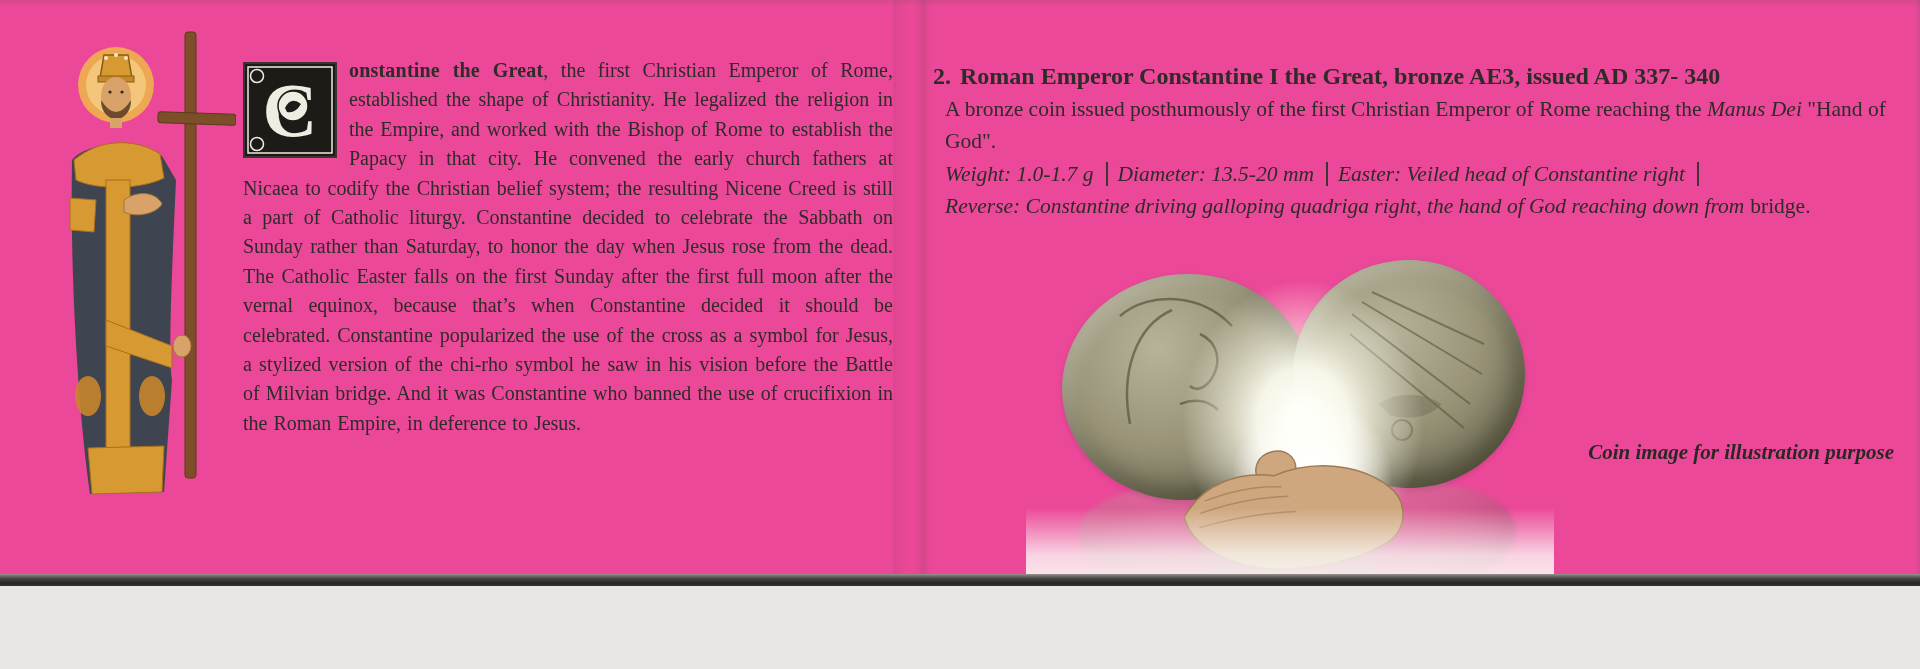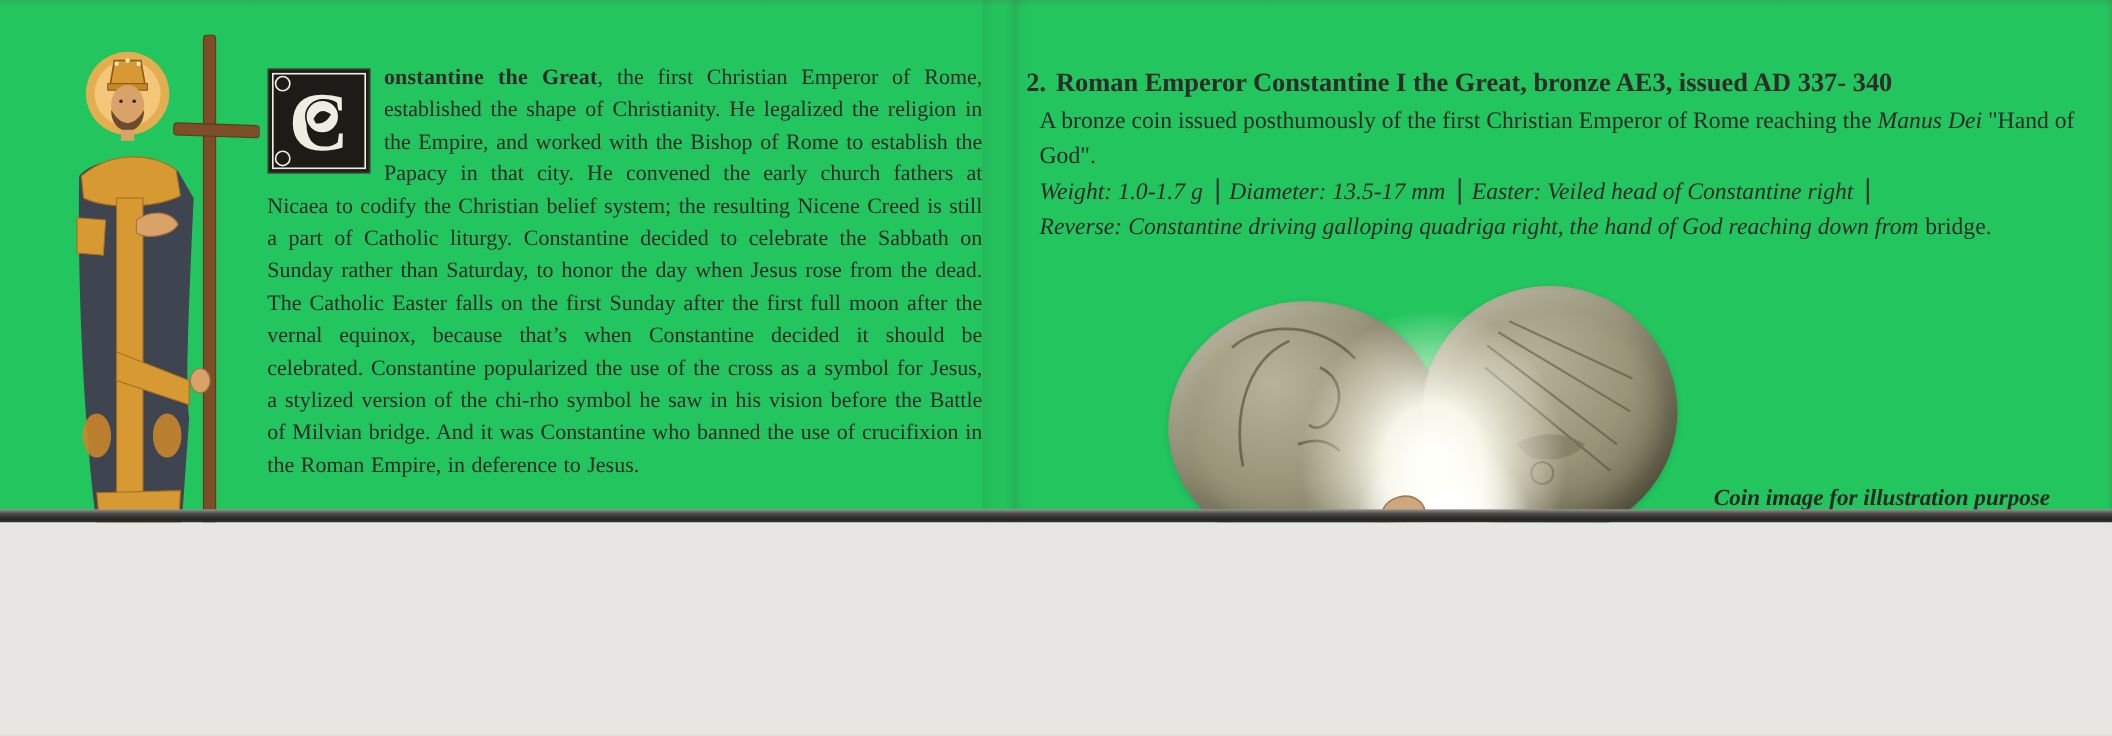--- a/index.html
+++ b/index.html
@@ -1,18 +1,18 @@
 <!DOCTYPE html>
 <html><head>
 <meta charset="utf-8">
 <style>
   html,body { margin:0; padding:0; background:#e8e6e2; }
   .stage {
-    position:relative; width:1920px; height:475px; overflow:hidden;
-    background:#22c55e; font-family:"Liberation Serif", serif; color:#33302c;
+    position:relative; width:1920px; height:586px; overflow:hidden;
+    background:#ec4899; font-family:"Liberation Serif", serif; color:#33302c;
   }
   
   .top-edge { position:absolute; left:0; top:0; right:0; height:6px;
     background:linear-gradient(to bottom, rgba(90,85,80,.18), rgba(90,85,80,0)); }
   .right-edge { position:absolute; top:0; right:0; width:5px; height:657px;
     background:linear-gradient(to left, rgba(90,85,80,.20), rgba(90,85,80,0)); }
   .bottom-band { position:absolute; left:0; right:0; bottom:0; height:12px;
     background:linear-gradient(to bottom,#96938e,#4a4845 35%,#262523 75%,#343231); }
   .gutter { position:absolute; left:893px; top:0; width:42px; height:657px;
     background:linear-gradient(to right, rgba(70,58,45,.10), rgba(70,58,45,.02) 28%,
@@ -63,21 +63,21 @@
     background:radial-gradient(circle at 50% 40%, #b9b6a9, #a3a095 60%, rgba(163,160,149,0)); }
   .glow { position:absolute; left:132px; top:28px; width:242px; height:284px; border-radius:50%;
     background:radial-gradient(closest-side, rgba(255,255,250,1) 12%, rgba(255,254,242,.92) 38%,
       rgba(255,253,238,.55) 62%, rgba(255,253,238,0)); }
   .glow-core { position:absolute; left:182px; top:146px; width:160px; height:160px; border-radius:50%;
     background:radial-gradient(closest-side, #ffffff 20%, rgba(255,255,250,.85) 50%, rgba(255,255,250,0)); }
   .hand { position:absolute; left:116px; top:192px; width:252px; height:132px; transform:rotate(-6deg); }
   .coin-detail { position:absolute; left:0; top:0; }
   .fade { position:absolute; left:-24px; right:-24px; top:256px; bottom:-8px;
     background:linear-gradient(to bottom, rgba(251,250,246,0), rgba(251,250,246,.78) 45%, #fbfaf6 92%); }
-  .caption { position:absolute; left:1558px; top:440px; width:336px; text-align:left;
+  .caption { position:absolute; left:1558px; top:440px; width:336px; text-align:right;
     font-style:italic; font-weight:bold; font-size:21px; color:#2b2824; }
 </style>
 </head>
 <body>
 
 <div class="stage">
 
   <div>
 
     <svg class="icon-figure" viewBox="0 0 176 494">
@@ -147,21 +147,21 @@
   <div>
 
     <div class="entry">
       <div class="entry-title">
         <span class="num">2.</span><span>Roman Emperor Constantine I the Great, bronze AE3, issued AD 337- 340</span>
       </div>
       <div class="entry-body">
         <span>A bronze coin issued posthumously of the first Christian Emperor of Rome reaching the </span><i>Manus Dei</i><span> "Hand of God".</span>
       </div>
       <div class="specs">
-        <i>Weight: 1.0-1.7 g</i><span class="vbar"></span><i>Diameter: 13.5-17 mm</i><span class="vbar"></span><i>Easter: Veiled head of Constantine right</i><span class="vbar"></span>
+        <i>Weight: 1.0-1.7 g</i><span class="vbar"></span><i>Diameter: 13.5-20 mm</i><span class="vbar"></span><i>Easter: Veiled head of Constantine right</i><span class="vbar"></span>
       </div>
       <div class="specs">
         <i>Reverse: Constantine driving galloping quadriga right, the hand of God reaching down from</i><span class="reverse-roman">bridge.</span>
       </div>
     </div>
 
     <div class="coin-art">
       <div class="coin refl coin-l-refl coin"></div>
       <div class="coin refl coin-r-refl coin"></div>
       <div class="figure-refl"></div>

